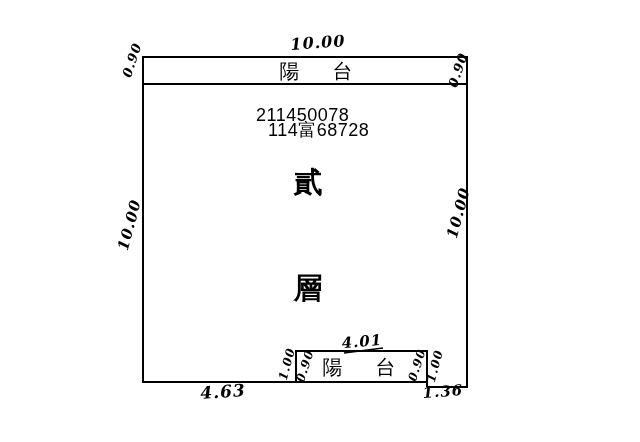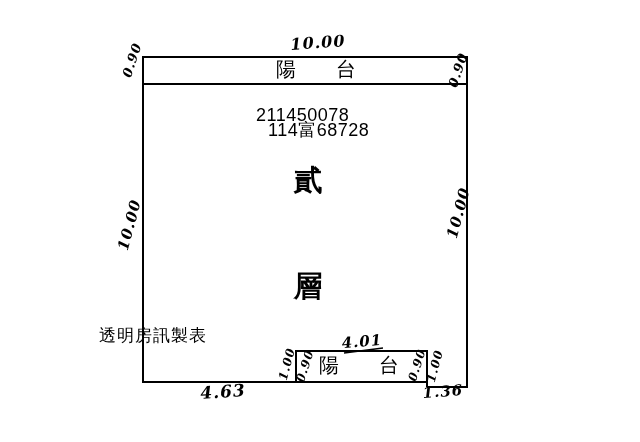--- a/index.html
+++ b/index.html
@@ -16,21 +16,21 @@
   .ctr{transform:translate(-50%,-50%);}
   .rot{transform:translate(-50%,-50%) rotate(var(--r,-75deg));}
   
   .dim{
     font-family:"DejaVu Serif", serif;
     font-style:italic;
     font-weight:bold;
     letter-spacing:1px;
   }
   
-  .cjk{font-family:Liberation Mono, monospace;}
+  .cjk{font-family:Liberation Serif, serif;}
   .balcony-label{
     font-size:20px;
     word-spacing:24px;
     letter-spacing:2px;
   }
   .floor-char{
     font-size:29px;
     font-weight:bold;
   }
   .id-text{
@@ -80,21 +80,20 @@
   <div class="lbl id-text" style="left:268px;top:121px;">114富68728</div>
 
   <div class="lbl cjk floor-char ctr" style="left:308px;top:182px;">貳</div>
 
   <div class="lbl cjk floor-char ctr" style="left:308px;top:288px;">層</div>
 
   <div class="lbl dim rot" style="left:130px;top:225px;font-size:15px;--r:-75deg;">10.00</div>
 
   <div class="lbl dim rot" style="left:459px;top:213px;font-size:15px;--r:-75deg;">10.00</div>
 
-  <div class="lbl cjk maker" style="left:99px;top:328px;">透明房訊製表</div>
 
   <div class="lbl dim ctr" style="left:362px;top:342px;font-size:15px;transform:translate(-50%,-50%) rotate(-5deg);">4.01</div>
 
   <div class="lbl dim rot" style="left:287px;top:364px;font-size:12px;--r:-75deg;">1.00</div>
 
   <div class="lbl dim rot" style="left:305px;top:366px;font-size:12px;--r:-72deg;">0.90</div>
 
   <div class="lbl cjk balcony-label ctr" style="left:360px;top:367px;">陽 台</div>
 
   <div class="lbl dim rot" style="left:417px;top:365px;font-size:12px;--r:-72deg;">0.90</div>

